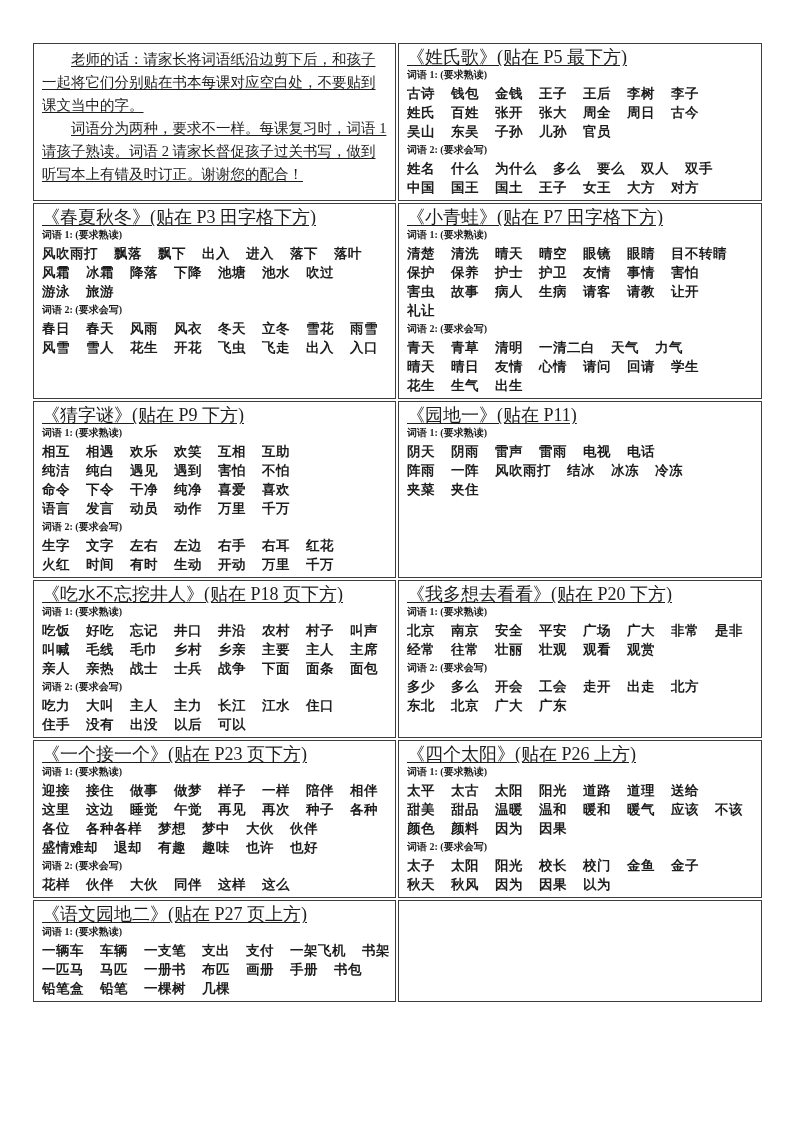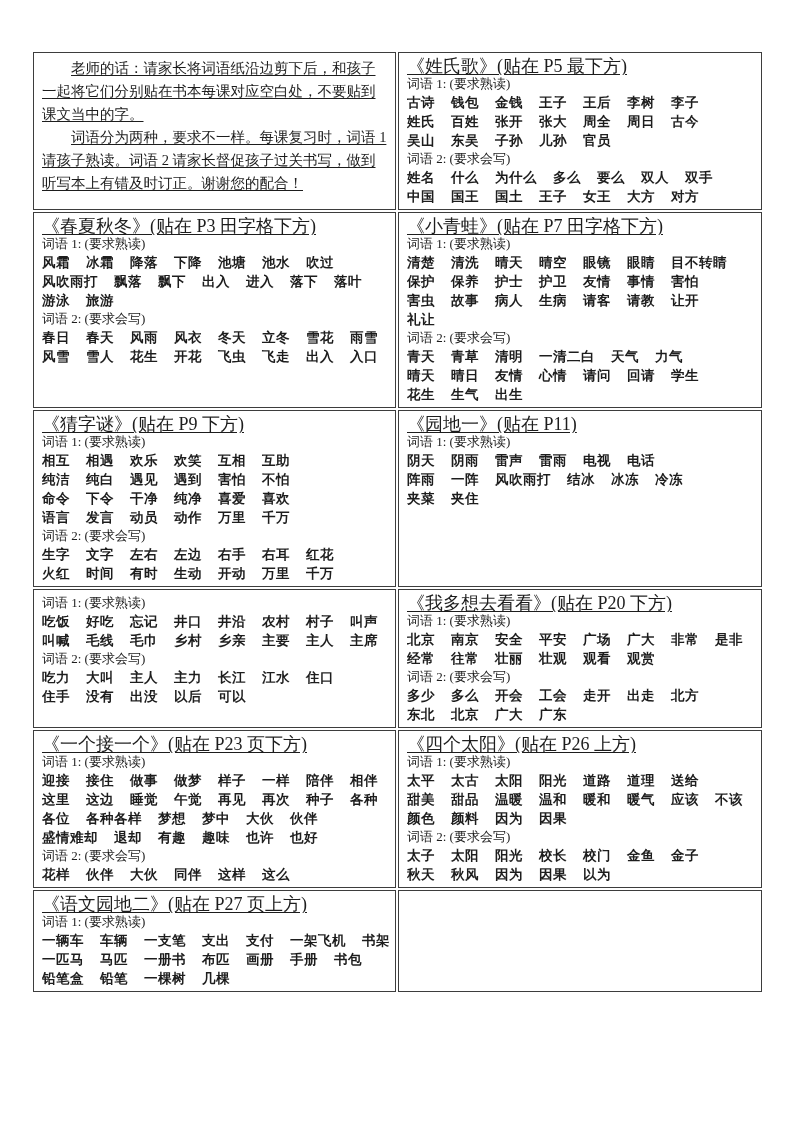--- a/index.html
+++ b/index.html
@@ -1,32 +1,32 @@
 <!DOCTYPE html>
 <html><head>
 <meta charset="utf-8">
 <style>
   html,body{margin:0;padding:0;}
   body{
     width:793px;height:1122px;background:#ffffff;
     font-family:"Liberation Serif","DejaVu Serif",serif;
     color:#1d1d1d;position:relative;overflow:hidden;
   }
-  .sheet{position:absolute;left:33px;top:52px;width:729px;}
+  .sheet{position:absolute;left:33px;top:43px;width:729px;}
   .vocab-table{display:grid;grid-template-columns:363px 364px;gap:2px;}
   .cell{
     border:1px solid #3d3d3d;background:#ffffff;
     box-sizing:border-box;padding:4px 6px 3px 8px;overflow:hidden;
   }
   .title{
     font-size:18px;line-height:18px;
     text-decoration:underline;text-underline-offset:2px;
     white-space:nowrap;overflow:hidden;
   }
-  .label{font-size:13px;line-height:18px;white-space:nowrap;overflow:hidden;}
+  .label{font-size:10px;line-height:18px;white-space:nowrap;overflow:hidden;font-weight:bold;}
   .word-line{line-height:18px;white-space:nowrap;overflow:hidden;}
   .w{
     display:inline-block;margin-right:16px;
     font-weight:bold;font-size:13.5px;letter-spacing:0.5px;
   }
   .w:last-child{margin-right:0;}
   .teacher .note{
     margin:0;font-size:14.5px;line-height:23px;text-indent:2em;
     text-decoration:underline;text-underline-offset:2px;
   }
@@ -54,22 +54,22 @@
       <div class="words">
           <div class="word-line"><span class="w">姓名</span><span class="w">什么</span><span class="w">为什么</span><span class="w">多么</span><span class="w">要么</span><span class="w">双人</span><span class="w">双手</span></div>
           <div class="word-line"><span class="w">中国</span><span class="w">国王</span><span class="w">国土</span><span class="w">王子</span><span class="w">女王</span><span class="w">大方</span><span class="w">对方</span></div>
         </div>
     </div>
 
     <div class="cell">
       <div class="title">《春夏秋冬》(贴在 P3 田字格下方)</div>
       <div class="label">词语 1: (要求熟读)</div>
       <div class="words">
+          <div class="word-line"><span class="w">风吹雨打</span><span class="w">飘落</span><span class="w">飘下</span><span class="w">出入</span><span class="w">进入</span><span class="w">落下</span><span class="w">落叶</span></div>
           <div class="word-line"><span class="w">风霜</span><span class="w">冰霜</span><span class="w">降落</span><span class="w">下降</span><span class="w">池塘</span><span class="w">池水</span><span class="w">吹过</span></div>
-          <div class="word-line"><span class="w">风吹雨打</span><span class="w">飘落</span><span class="w">飘下</span><span class="w">出入</span><span class="w">进入</span><span class="w">落下</span><span class="w">落叶</span></div>
           <div class="word-line"><span class="w">游泳</span><span class="w">旅游</span></div>
         </div>
       <div class="label">词语 2: (要求会写)</div>
       <div class="words">
           <div class="word-line"><span class="w">春日</span><span class="w">春天</span><span class="w">风雨</span><span class="w">风衣</span><span class="w">冬天</span><span class="w">立冬</span><span class="w">雪花</span><span class="w">雨雪</span></div>
           <div class="word-line"><span class="w">风雪</span><span class="w">雪人</span><span class="w">花生</span><span class="w">开花</span><span class="w">飞虫</span><span class="w">飞走</span><span class="w">出入</span><span class="w">入口</span></div>
         </div>
     </div>
 
     <div class="cell">
@@ -109,24 +109,26 @@
       <div class="title">《园地一》(贴在 P11)</div>
       <div class="label">词语 1: (要求熟读)</div>
       <div class="words">
           <div class="word-line"><span class="w">阴天</span><span class="w">阴雨</span><span class="w">雷声</span><span class="w">雷雨</span><span class="w">电视</span><span class="w">电话</span></div>
           <div class="word-line"><span class="w">阵雨</span><span class="w">一阵</span><span class="w">风吹雨打</span><span class="w">结冰</span><span class="w">冰冻</span><span class="w">冷冻</span></div>
           <div class="word-line"><span class="w">夹菜</span><span class="w">夹住</span></div>
         </div>
     </div>
 
     <div class="cell">
+      <div class="title">《吃水不忘挖井人》(贴在 P18 页下方)</div>
       <div class="label">词语 1: (要求熟读)</div>
       <div class="words">
           <div class="word-line"><span class="w">吃饭</span><span class="w">好吃</span><span class="w">忘记</span><span class="w">井口</span><span class="w">井沿</span><span class="w">农村</span><span class="w">村子</span><span class="w">叫声</span></div>
           <div class="word-line"><span class="w">叫喊</span><span class="w">毛线</span><span class="w">毛巾</span><span class="w">乡村</span><span class="w">乡亲</span><span class="w">主要</span><span class="w">主人</span><span class="w">主席</span></div>
+          <div class="word-line"><span class="w">亲人</span><span class="w">亲热</span><span class="w">战士</span><span class="w">士兵</span><span class="w">战争</span><span class="w">下面</span><span class="w">面条</span><span class="w">面包</span></div>
         </div>
       <div class="label">词语 2: (要求会写)</div>
       <div class="words">
           <div class="word-line"><span class="w">吃力</span><span class="w">大叫</span><span class="w">主人</span><span class="w">主力</span><span class="w">长江</span><span class="w">江水</span><span class="w">住口</span></div>
           <div class="word-line"><span class="w">住手</span><span class="w">没有</span><span class="w">出没</span><span class="w">以后</span><span class="w">可以</span></div>
         </div>
     </div>
 
     <div class="cell">
       <div class="title">《我多想去看看》(贴在 P20 下方)</div>

